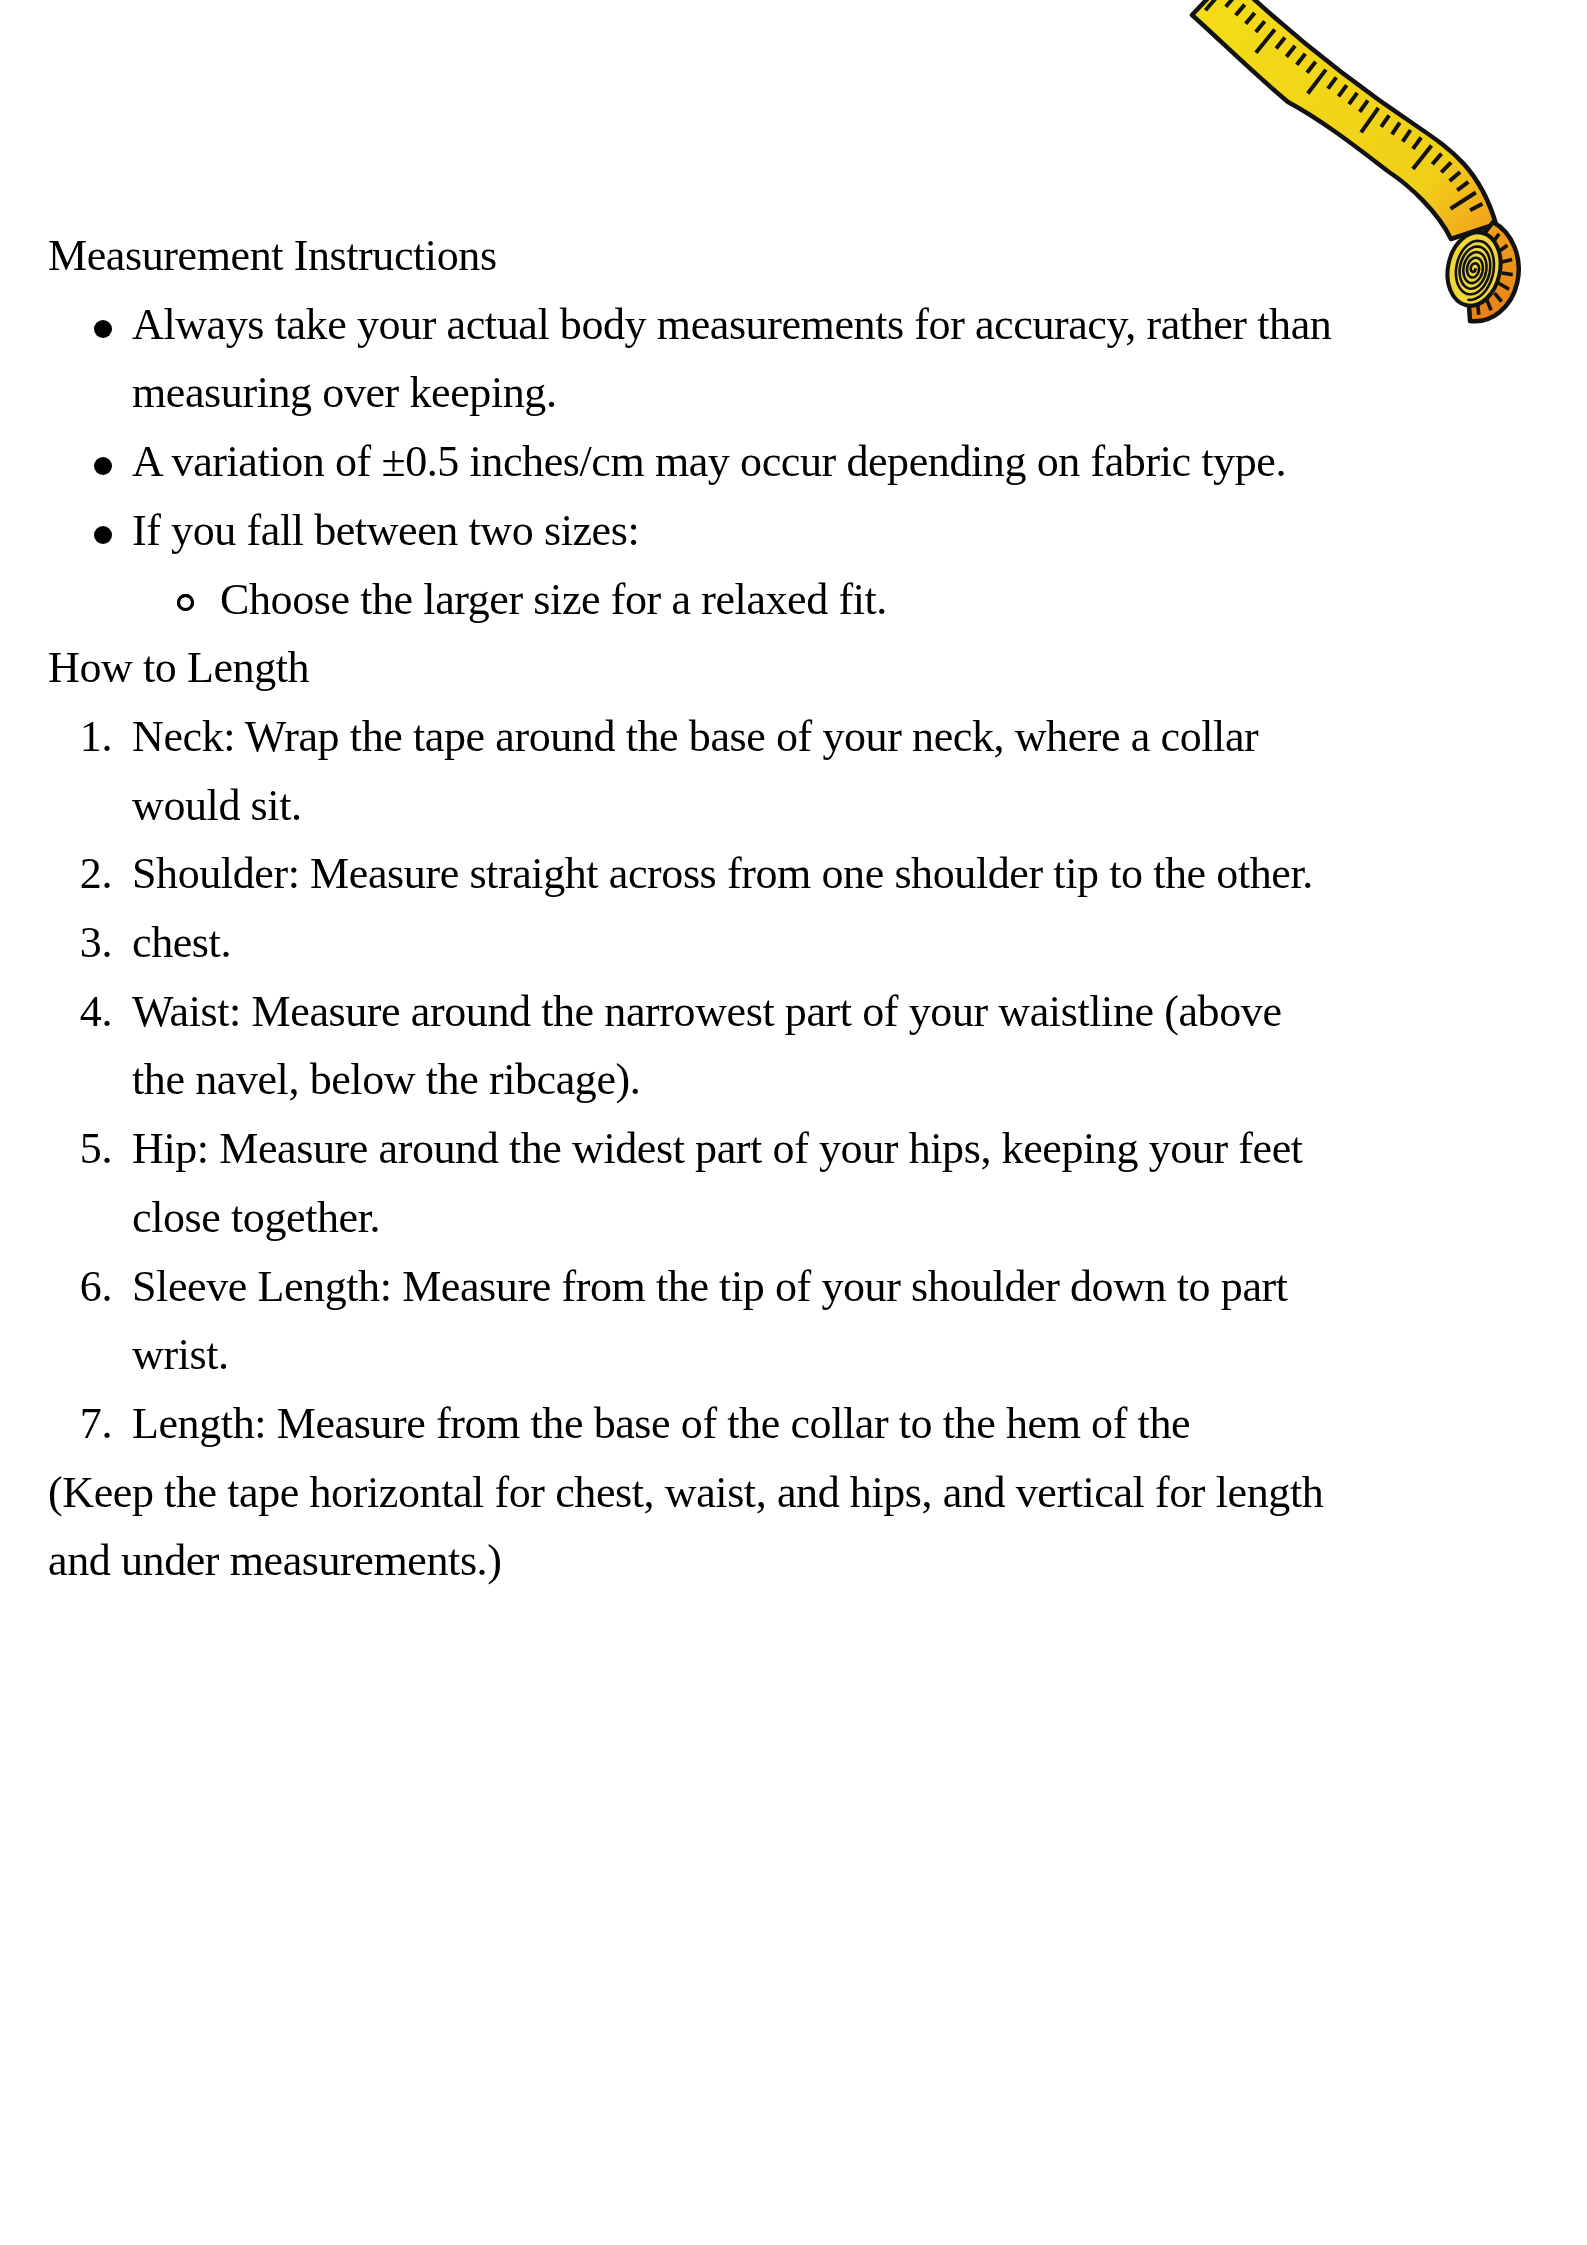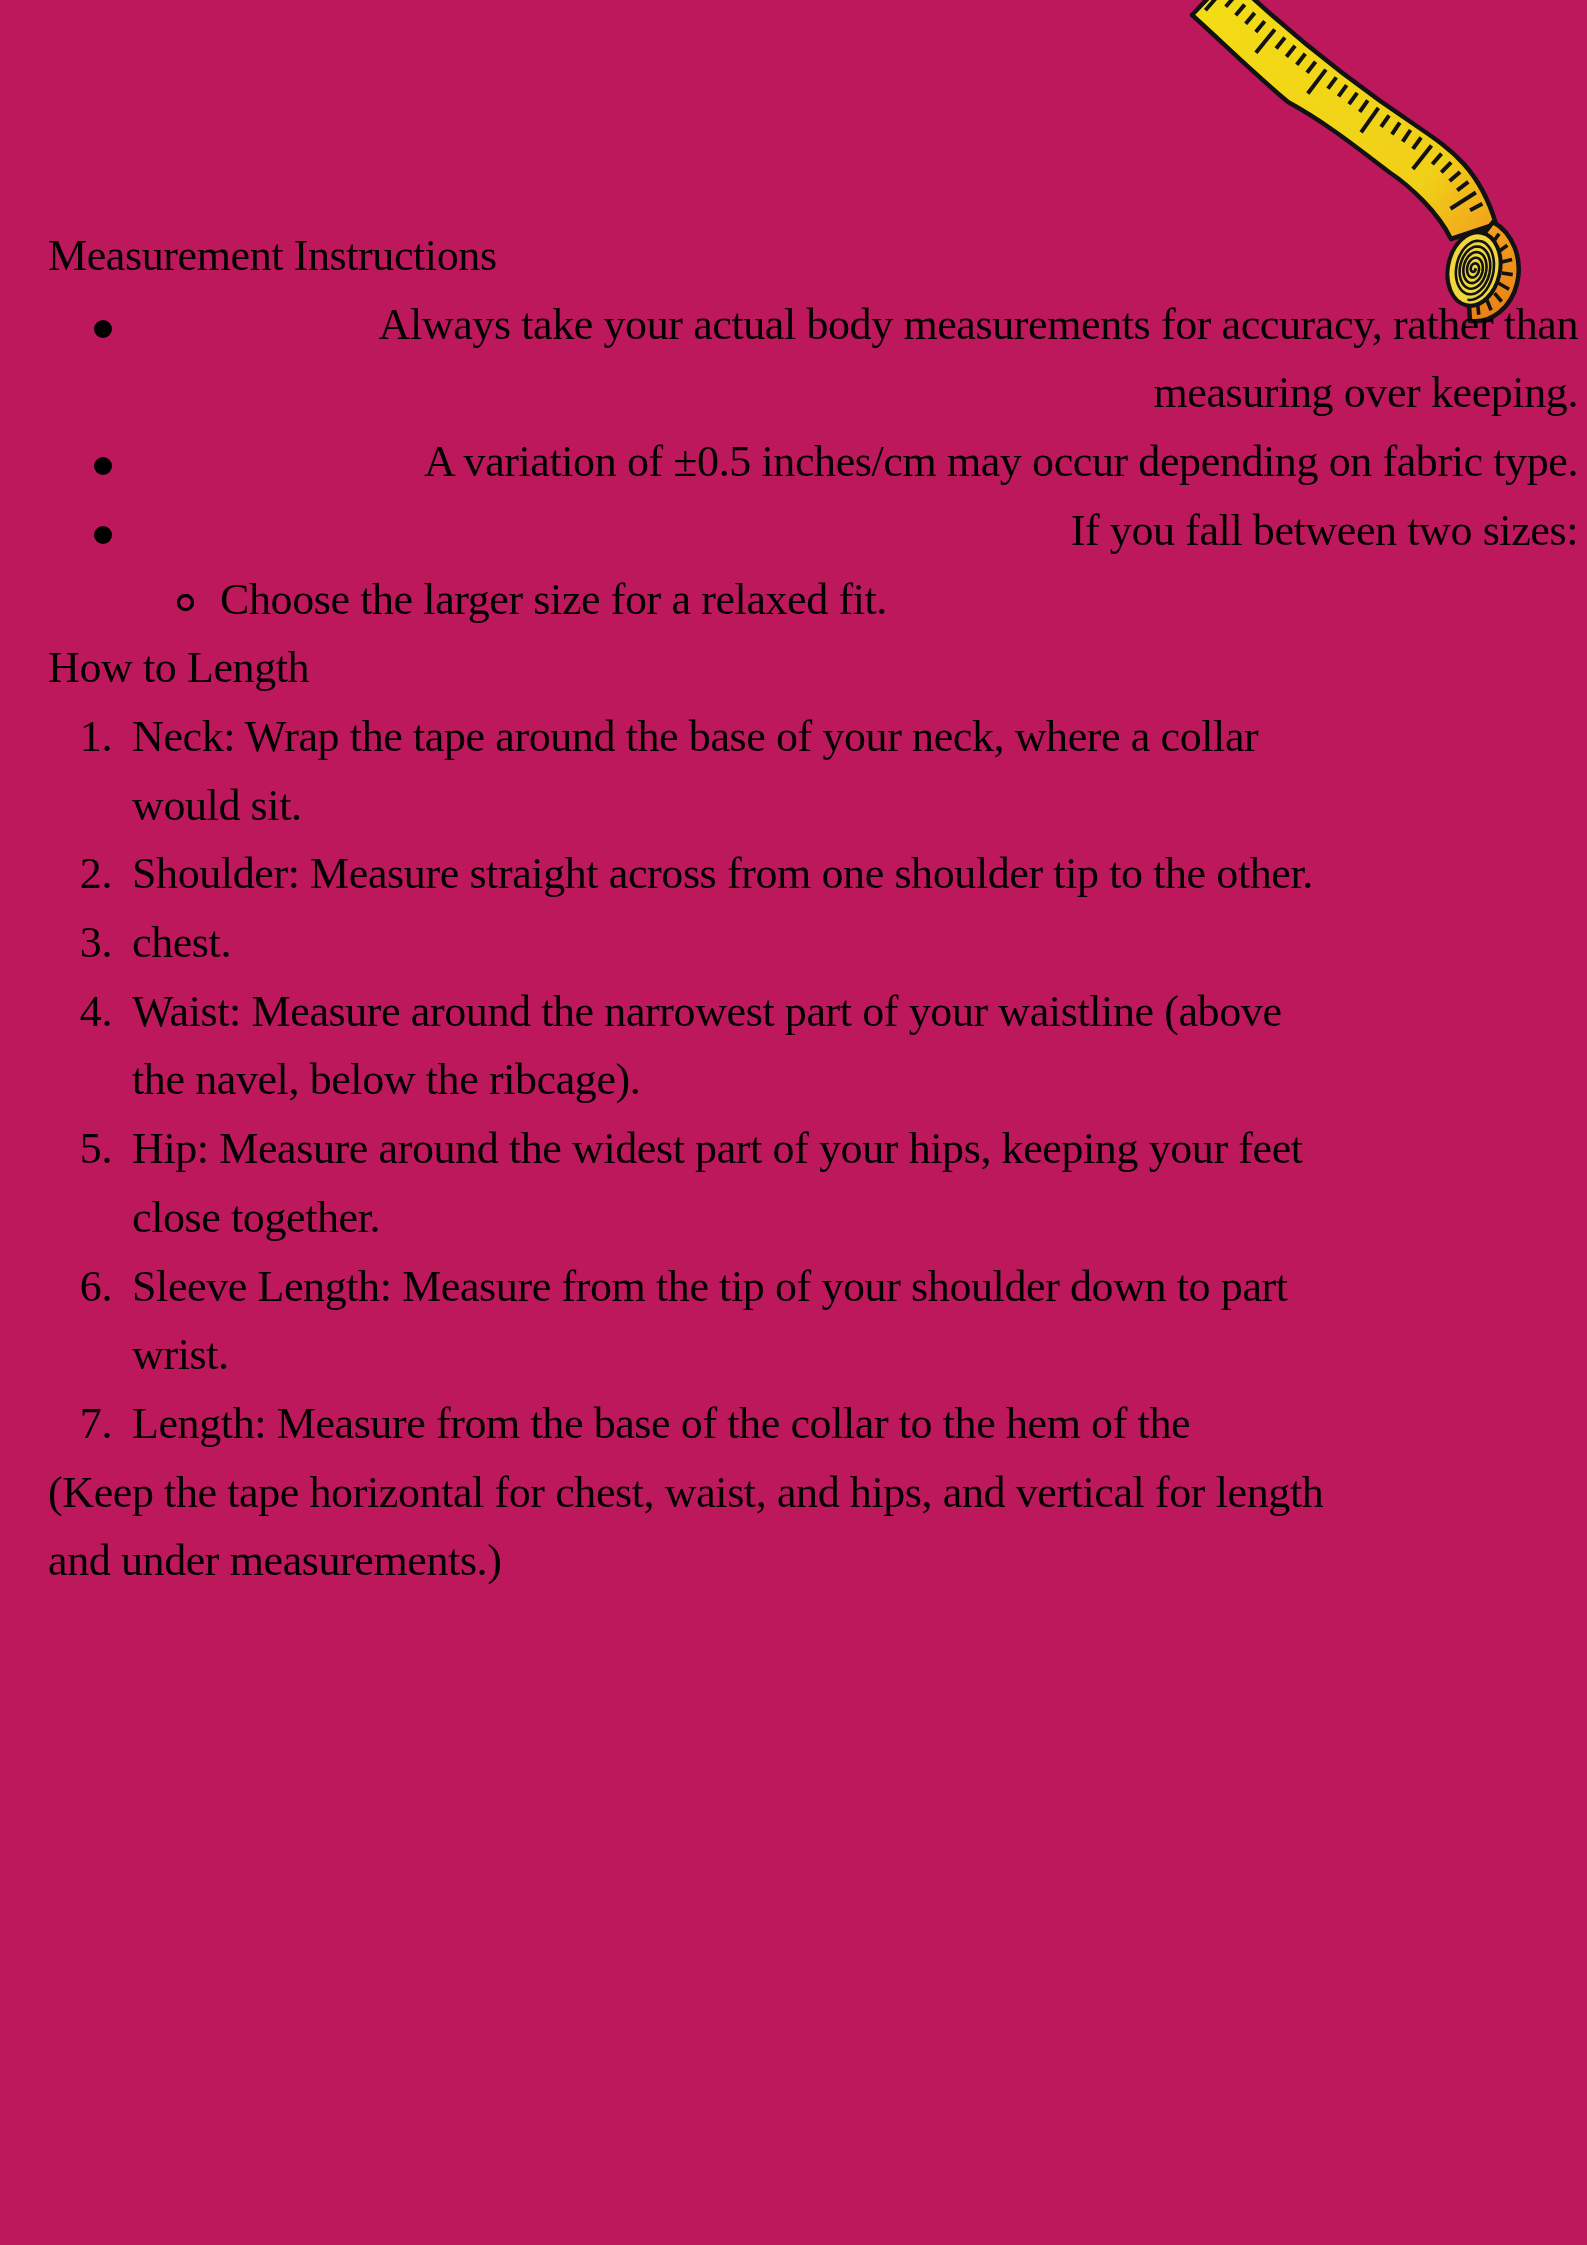--- a/index.html
+++ b/index.html
@@ -1,30 +1,30 @@
 <!DOCTYPE html>
 <html><head>
 <meta charset="utf-8">
 <style>
   html,body{margin:0;padding:0;background:#888;}
   .page{
     position:relative;
     width:1587px;height:2245px;
-    background:#be185d;
+    background:#ffffff;
     overflow:hidden;
     font-family:"Liberation Serif", serif;
     font-size:44px;
     line-height:68.7px;
     letter-spacing:-0.4px;
     color:#000000;
   }
   .content{position:absolute;left:48px;top:222px;width:1530px;}
   .line{white-space:nowrap;}
   .item{position:relative;}
-  .bullet-item{padding-left:84px;text-align:right;}
+  .bullet-item{padding-left:84px;}
   .sub-item{padding-left:172px;}
   .step-item{padding-left:84px;}
   .marker-dot{
     position:absolute;left:46px;top:29px;
     width:18px;height:18px;border-radius:50%;
     background:#000;
   }
   .marker-circle{
     position:absolute;left:129px;top:28px;
     width:11px;height:11px;border-radius:50%;

